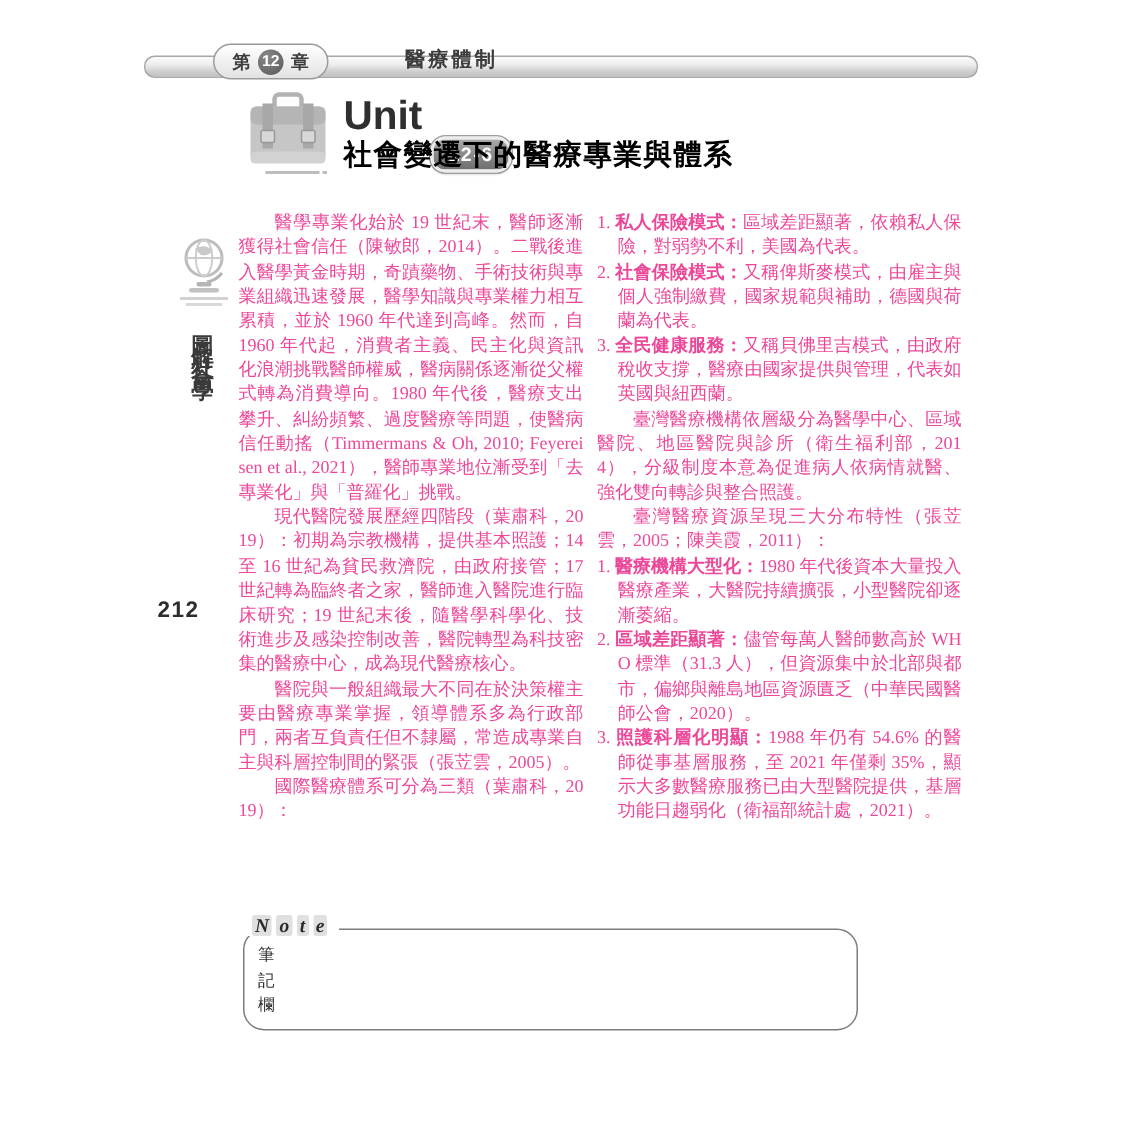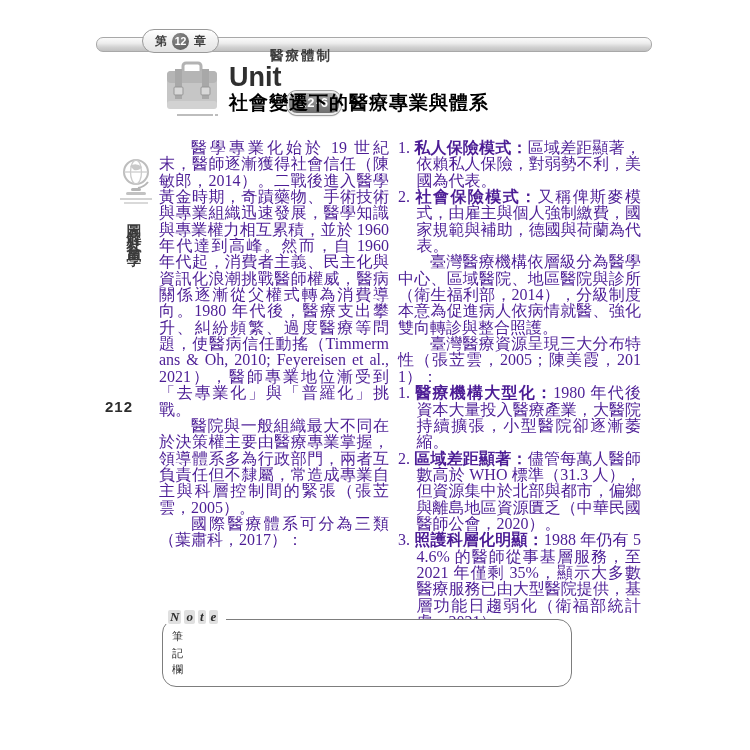--- a/index.html
+++ b/index.html
@@ -23,21 +23,21 @@
   }
   .chapter-num{
     display:inline-flex;align-items:center;justify-content:center;
     width:17px;height:17px;border-radius:50%;
     background:radial-gradient(circle at 35% 30%,#8a8a8a,#565656);
     color:#fff;font-size:10.5px;font-weight:bold;
   }
   .chapter-title{
     position:absolute;left:270px;top:31px;
     font-family:"Liberation Sans","DejaVu Sans",sans-serif;
-    font-weight:bold;font-size:13.5px;color:#3c3c3c;letter-spacing:2px;margin-top:16px;
+    font-weight:bold;font-size:13.5px;color:#3c3c3c;letter-spacing:2px;
   }
   
   .unit-icon{position:absolute;left:163px;top:61px;}
   .unit-label{
     position:absolute;left:229px;top:62px;
     font-family:"Liberation Sans","DejaVu Sans",sans-serif;
     font-weight:bold;font-size:27px;color:#2f2f2f;
   }
   .unit-badge{
     position:absolute;left:287px;top:64px;padding:2px 10px 3px;
@@ -61,21 +61,21 @@
   }
   .page-number{
     position:absolute;left:105px;top:351px;
     font-family:"Liberation Sans","DejaVu Sans",sans-serif;
     font-weight:bold;font-size:15px;color:#2d2d2d;letter-spacing:1px;margin-top:47px;
   }
   
   .columns{
     position:absolute;left:159px;top:140px;width:482px;
     display:flex;gap:9px;
-    font-size:16px;line-height:16.35px;color:#4c1d95;
+    font-size:12px;line-height:16.35px;color:#ec4899;
     text-align:justify;word-break:break-all;
   }
   .col-left{width:230px;}
   .col-right{width:243px;}
   .para{margin:0;text-indent:2em;}
   .list-item{margin:0;padding-left:1.15em;text-indent:-1.15em;}
   .list-item b{font-weight:bold;}
   
   .note-box{
     position:absolute;left:162px;top:619px;width:408px;height:66px;
@@ -137,26 +137,28 @@
       <line x1="6" y1="43" x2="38" y2="43" stroke="#d2d2d2" stroke-width="2"></line>
       <line x1="10" y1="47" x2="34" y2="47" stroke="#d9d9d9" stroke-width="2"></line>
     </svg>
   </div>
   <div class="series-title">圖解社會學</div>
   <div class="page-number">212</div>
 
   <div class="columns">
     <div class="col-left">
       <p class="para">醫學專業化始於 19 世紀末，醫師逐漸獲得社會信任（陳敏郎，2014）。二戰後進入醫學黃金時期，奇蹟藥物、手術技術與專業組織迅速發展，醫學知識與專業權力相互累積，並於 1960 年代達到高峰。然而，自 1960 年代起，消費者主義、民主化與資訊化浪潮挑戰醫師權威，醫病關係逐漸從父權式轉為消費導向。1980 年代後，醫療支出攀升、糾紛頻繁、過度醫療等問題，使醫病信任動搖（Timmermans &amp; Oh, 2010; Feyereisen et al., 2021），醫師專業地位漸受到「去專業化」與「普羅化」挑戰。</p>
+      <p class="para">現代醫院發展歷經四階段（葉肅科，2019）：初期為宗教機構，提供基本照護；14 至 16 世紀為貧民救濟院，由政府接管；17 世紀轉為臨終者之家，醫師進入醫院進行臨床研究；19 世紀末後，隨醫學科學化、技術進步及感染控制改善，醫院轉型為科技密集的醫療中心，成為現代醫療核心。</p>
       <p class="para">醫院與一般組織最大不同在於決策權主要由醫療專業掌握，領導體系多為行政部門，兩者互負責任但不隸屬，常造成專業自主與科層控制間的緊張（張苙雲，2005）。</p>
-      <p class="para">國際醫療體系可分為三類（葉肅科，2017）：</p>
+      <p class="para">國際醫療體系可分為三類（葉肅科，2019）：</p>
     </div>
     <div class="col-right">
       <p class="list-item"><span>1.</span> <b>私人保險模式：</b><span>區域差距顯著，依賴私人保險，對弱勢不利，美國為代表。</span></p>
       <p class="list-item"><span>2.</span> <b>社會保險模式：</b><span>又稱俾斯麥模式，由雇主與個人強制繳費，國家規範與補助，德國與荷蘭為代表。</span></p>
+      <p class="list-item"><span>3.</span> <b>全民健康服務：</b><span>又稱貝佛里吉模式，由政府稅收支撐，醫療由國家提供與管理，代表如英國與紐西蘭。</span></p>
       <p class="para">臺灣醫療機構依層級分為醫學中心、區域醫院、地區醫院與診所（衛生福利部，2014），分級制度本意為促進病人依病情就醫、強化雙向轉診與整合照護。</p>
       <p class="para">臺灣醫療資源呈現三大分布特性（張苙雲，2005；陳美霞，2011）：</p>
       <p class="list-item"><span>1.</span> <b>醫療機構大型化：</b><span>1980 年代後資本大量投入醫療產業，大醫院持續擴張，小型醫院卻逐漸萎縮。</span></p>
       <p class="list-item"><span>2.</span> <b>區域差距顯著：</b><span>儘管每萬人醫師數高於 WHO 標準（31.3 人），但資源集中於北部與都市，偏鄉與離島地區資源匱乏（中華民國醫師公會，2020）。</span></p>
       <p class="list-item"><span>3.</span> <b>照護科層化明顯：</b><span>1988 年仍有 54.6% 的醫師從事基層服務，至 2021 年僅剩 35%，顯示大多數醫療服務已由大型醫院提供，基層功能日趨弱化（衛福部統計處，2021）。</span></p>
     </div>
   </div>
 
   <div class="note-box">
     <div class="note-label">

